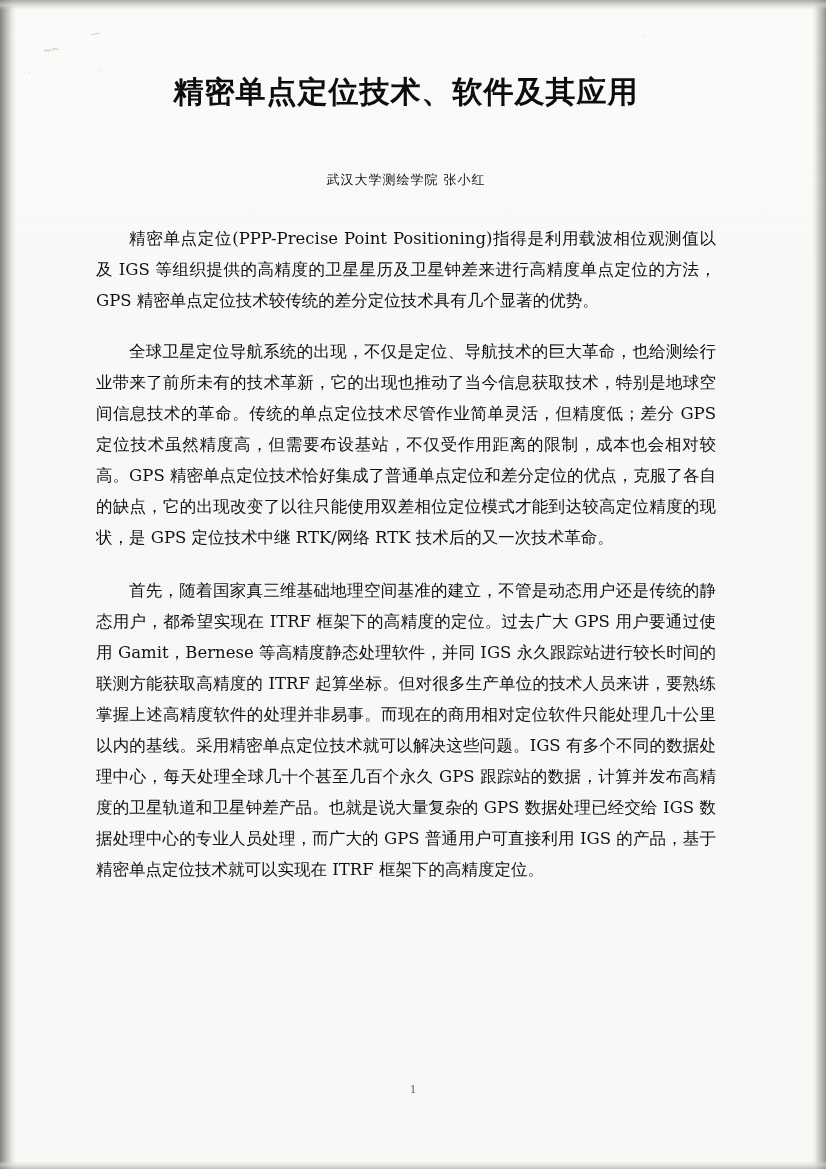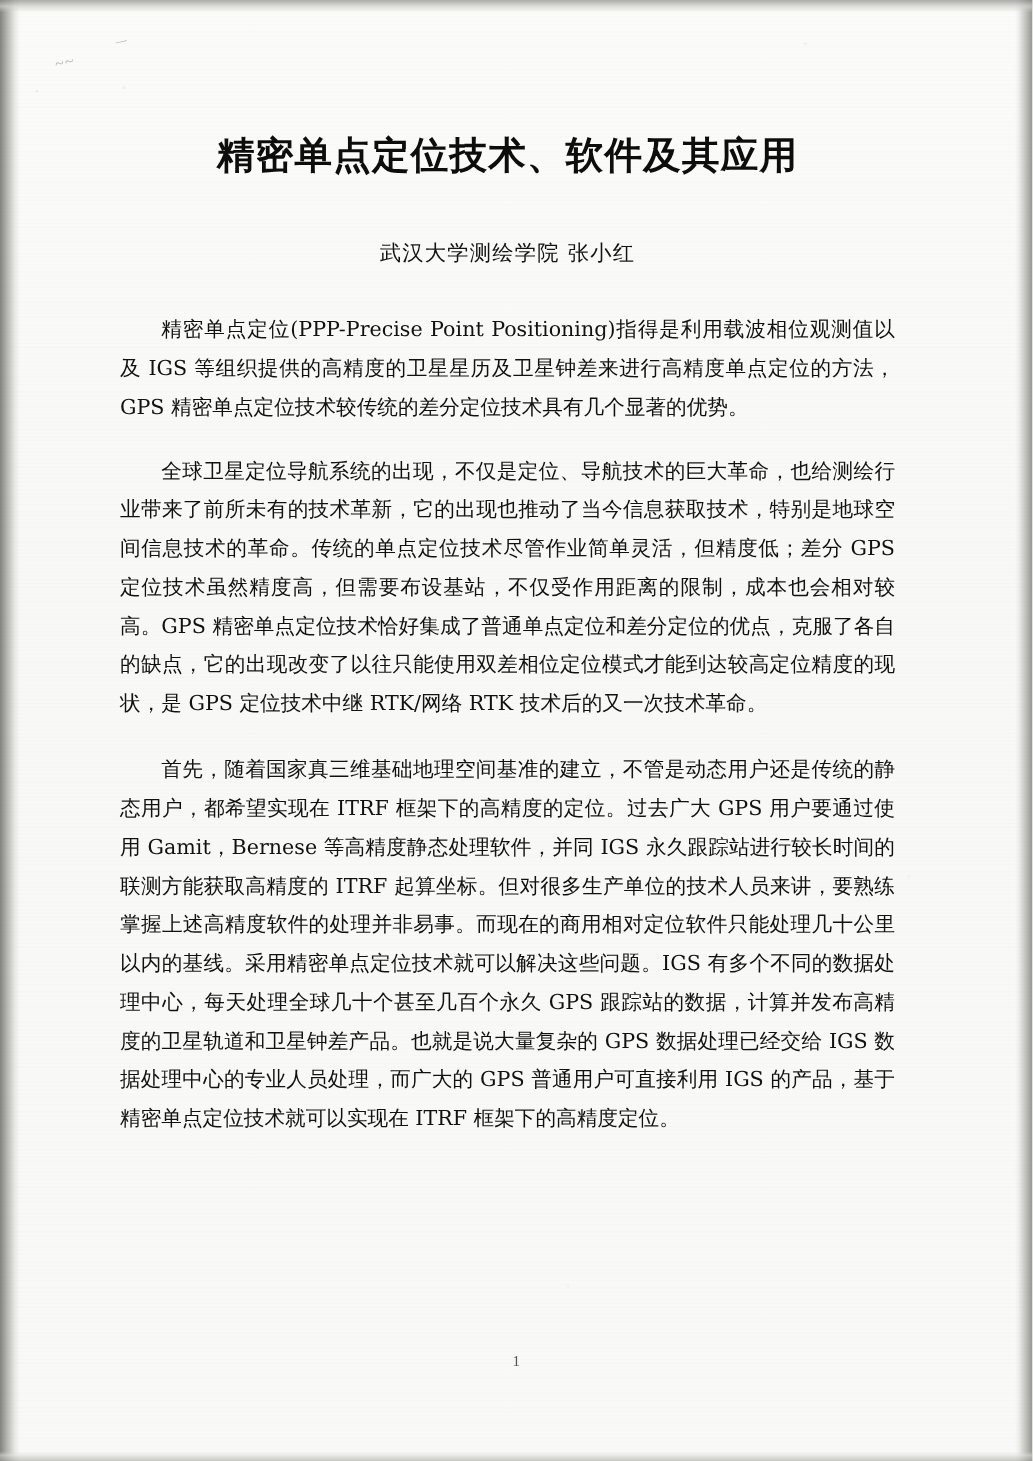--- a/index.html
+++ b/index.html
@@ -75,34 +75,34 @@
   .smudge-c { left: 28px; top: 68px; font-size: 9px; transform: rotate(5deg); opacity:.5; }
 
   .content {
     position: absolute;
     left: 96px;
     top: 0;
     width: 620px;
   }
 
   .doc-title {
-    margin: 0;
-    padding-top: 104px;
+    margin: 12px;
+    padding-top: 60px;
     font-size: 30px;
     font-weight: bold;
     text-align: center;
     letter-spacing: 1px;
     color: #0d0d0d;
     font-family: "DejaVu Serif", "Liberation Serif", serif;
   }
 
   .doc-author {
     margin: 0;
     padding-top: 46px;
-    font-size: 17px;
+    font-size: 13px;
     text-align: center;
     color: #131313;
     letter-spacing: 1px;
     font-family: "DejaVu Serif", "Liberation Serif", serif;
   }
 
   .body-text {
     padding-top: 34px;
   }
 

